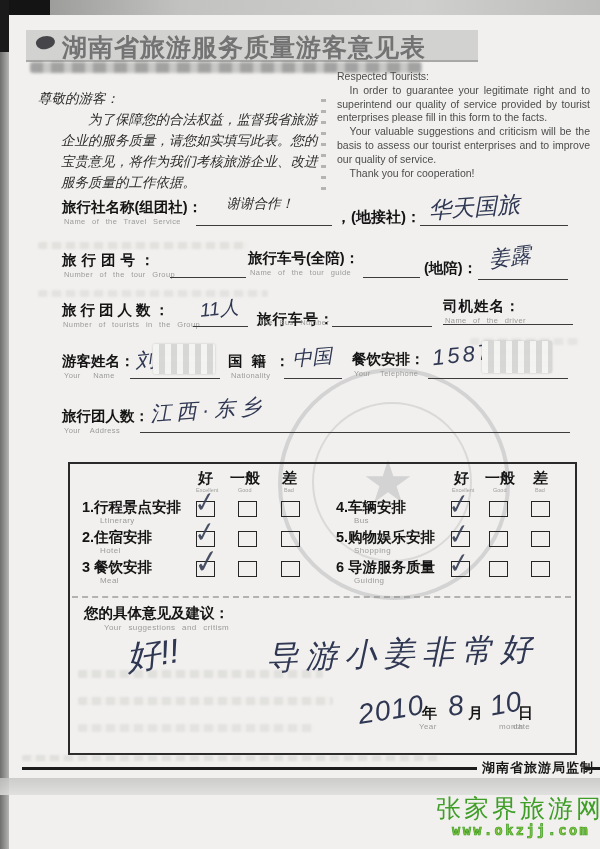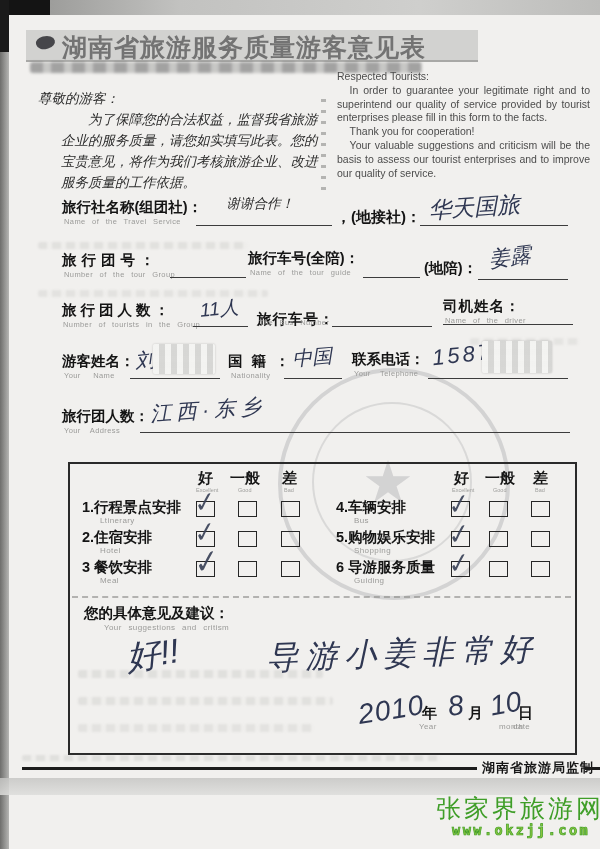--- a/index.html
+++ b/index.html
@@ -73,22 +73,22 @@
 <div class="abs notice-cn">
   <div>尊敬的游客：</div>
   <div class="ind">为了保障您的合法权益，监督我省旅游企业的服务质量，请您如实填写此表。您的宝贵意见，将作为我们考核旅游企业、改进服务质量的工作依据。</div>
   <div class="close">谢谢合作！</div>
 </div>
 <div class="abs dash-col"></div>
 
 <div class="abs notice-en">
   <div>Respected Tourists:</div>
   <div class="ind">In order to guarantee your legitimate right and to superintend our quality of service provided by tourist enterprises please fill in this form to the facts.</div>
+  <div class="ind">Your valuable suggestions and criticism will be the basis to assess our tourist enterprises and to improve our quality of service.</div>
   <div class="ind">Thank you for cooperation!</div>
-  <div class="ind">Your valuable suggestions and criticism will be the basis to assess our tourist enterprises and to improve our quality of service.</div>
 </div>
 
 <div class="abs bleed" style="left:38px;top:242px;width:210px;height:7px;opacity:.28;"></div>
 <div class="abs bleed" style="left:38px;top:290px;width:230px;height:7px;opacity:.25;"></div>
 <div class="abs bleed" style="left:470px;top:338px;width:110px;height:7px;opacity:.22;"></div>
 
 <div class="abs stamp-c" style="left:278px;top:368px;width:224px;height:224px;"></div>
 <div class="abs stamp-c2" style="left:312px;top:402px;width:156px;height:156px;"></div>
 <div class="abs stamp-star" style="left:362px;top:448px;">★</div>
 
@@ -122,21 +122,21 @@
 
 <div class="abs cn" style="left:62px;top:352px;">游客姓名：</div>
 <div class="abs en" style="left:64px;top:371px;word-spacing:10px;">Your Name</div>
 <div class="abs hw" style="left:135px;top:347px;font-size:20px;transform:rotate(-6deg);">刘</div>
 <div class="abs mosaic" style="left:153px;top:344px;width:62px;height:30px;"></div>
 <div class="abs uline" style="left:130px;top:378px;width:90px;"></div>
 <div class="abs cn" style="left:228px;top:352px;letter-spacing:9px;">国籍：</div>
 <div class="abs en" style="left:231px;top:371px;">Nationality</div>
 <div class="abs hw" style="left:292px;top:344px;font-size:20px;transform:rotate(-5deg);">中国</div>
 <div class="abs uline" style="left:284px;top:378px;width:58px;"></div>
-<div class="abs cn" style="left:352px;top:350px;">联系电话：</div>
+<div class="abs cn" style="left:352px;top:350px;">餐饮安排：</div>
 <div class="abs en" style="left:354px;top:369px;word-spacing:7px;">Your Telephone</div>
 <div class="abs hw" style="left:432px;top:342px;font-size:22px;letter-spacing:3px;transform:rotate(-6deg);">1587</div>
 <div class="abs mosaic" style="left:482px;top:341px;width:70px;height:32px;"></div>
 <div class="abs uline" style="left:428px;top:378px;width:140px;"></div>
 
 <div class="abs cn" style="left:62px;top:407px;">旅行团人数：</div>
 <div class="abs en" style="left:64px;top:426px;word-spacing:7px;">Your Address</div>
 <div class="abs hw" style="left:150px;top:396px;font-size:21px;letter-spacing:5px;transform:rotate(-4deg);">江西·东乡</div>
 <div class="abs uline" style="left:140px;top:432px;width:430px;"></div>
 

